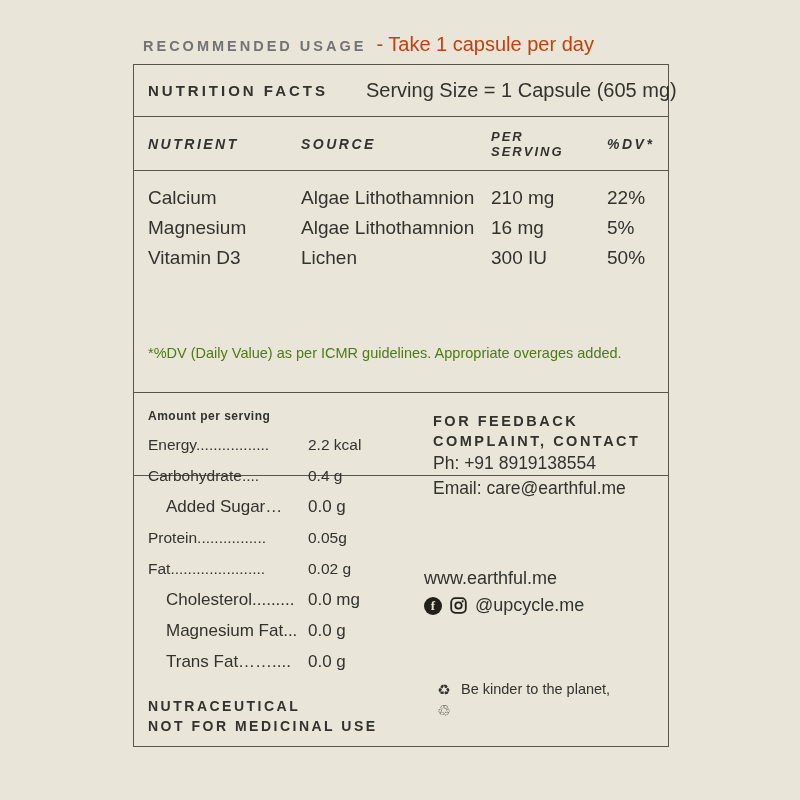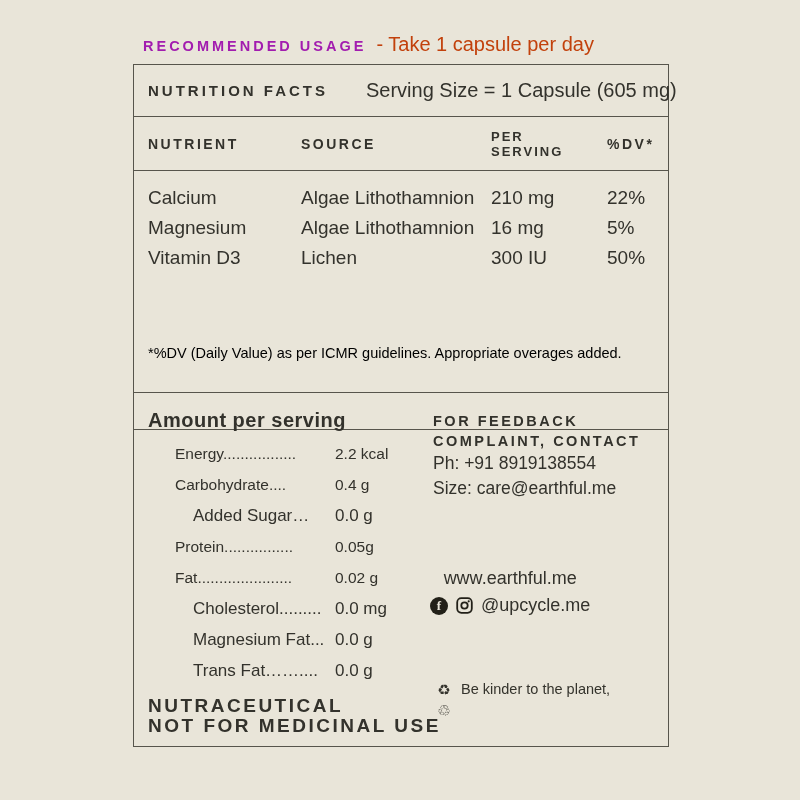--- a/index.html
+++ b/index.html
@@ -4,54 +4,54 @@
 <style>
   html,body{margin:0;padding:0;}
   .canvas{
     position:relative;width:800px;height:800px;
     background:#e9e5d9;color:#33322c;
     font-family:"Liberation Sans","DejaVu Sans",sans-serif;
     overflow:hidden;
   }
   
   .usage{position:absolute;left:143px;top:33px;display:flex;align-items:baseline;gap:10px;white-space:nowrap;}
-  .usage .lbl{font-size:14.5px;font-weight:bold;letter-spacing:3px;color:#a21caf;}
+  .usage .lbl{font-size:14.5px;font-weight:bold;letter-spacing:3px;color:#737373;}
   .usage .val{font-size:20px;color:#c2410c;}
   
   .box{position:absolute;border:1.5px solid #57554c;box-sizing:border-box;background:transparent;}
-  .box1{left:133px;top:64px;width:536px;height:366px;}
+  .box1{left:133px;top:64px;width:536px;height:412px;}
   .row-serving{
     display:flex;align-items:center;gap:38px;height:52px;
     border-bottom:1.5px solid #57554c;padding:0 14px;box-sizing:border-box;
   }
   .row-serving .nf{font-size:15px;font-weight:bold;letter-spacing:3px;white-space:nowrap;}
   .row-serving .ss{font-size:20px;white-space:nowrap;}
   .grid{display:grid;grid-template-columns:153px 190px 116px 1fr;padding:0 14px;box-sizing:border-box;align-items:center;}
   .row-headers{
     height:54px;border-bottom:1.5px solid #57554c;
-    font-size:14px;font-weight:bold;letter-spacing:2.5px;
+    font-size:14px;font-weight:bold;letter-spacing:2.5px;font-style:italic;
   }
   .row-headers .two-line{font-size:13px;line-height:15px;letter-spacing:2px;}
   .facts-rows{padding-top:12px;}
   .fact-row{height:30px;font-size:19px;}
-  .footnote{position:absolute;left:14px;top:280px;font-size:14.5px;color:#000000;white-space:nowrap;}
+  .footnote{position:absolute;left:14px;top:280px;font-size:14.5px;color:#4d7c0f;white-space:nowrap;}
   
   .box2{left:133px;top:392px;width:536px;height:355px;}
   .amounts{position:absolute;left:14px;top:16px;width:280px;}
-  .amounts .head{font-size:20px;font-weight:bold;letter-spacing:0.5px;margin-bottom:6px;}
-  .a-row{display:flex;height:31px;align-items:center;font-size:15.5px;margin-left:27px;}
+  .amounts .head{font-size:12px;font-weight:bold;letter-spacing:0.5px;margin-bottom:6px;}
+  .a-row{display:flex;height:31px;align-items:center;font-size:15.5px;}
   .a-row .a-lbl{width:160px;white-space:nowrap;}
   .a-row.indent{font-size:17px;}
   .a-row.indent .a-lbl{padding-left:18px;width:142px;}
   .a-row .a-val{white-space:nowrap;}
-  .disclaimer{position:absolute;left:14px;bottom:10px;font-size:19px;font-weight:bold;letter-spacing:2.5px;line-height:20px;white-space:nowrap;}
+  .disclaimer{position:absolute;left:14px;bottom:10px;font-size:14px;font-weight:bold;letter-spacing:2.5px;line-height:20px;white-space:nowrap;}
   .contact{position:absolute;left:299px;top:18px;}
   .contact .head{font-size:14.5px;font-weight:bold;letter-spacing:2.5px;line-height:20px;white-space:nowrap;}
   .contact .line{font-size:17.5px;line-height:25px;white-space:nowrap;}
-  .webblock{position:absolute;left:296px;top:172px;text-align:center;}
+  .webblock{position:absolute;left:290px;top:172px;}
   .webblock .site{font-size:18px;line-height:26px;}
   .social{display:flex;align-items:center;gap:8px;margin-top:4px;}
   .fb{width:18px;height:18px;border-radius:50%;background:#222018;color:#e9e5d9;
       display:flex;align-items:center;justify-content:center;
       font-size:13px;font-weight:bold;font-family:"Liberation Serif",serif;}
   .ig svg{display:block;}
   .handle{font-size:18px;}
   .eco{position:absolute;left:299px;top:286px;display:grid;grid-template-columns:22px 1fr;column-gap:6px;font-size:14.5px;line-height:21px;color:#34332c;}
   .eco .glyph{font-size:15px;text-align:center;line-height:21px;}
   .nowrap{white-space:nowrap;}
@@ -150,21 +150,21 @@
       <div>NUTRACEUTICAL</div>
       <div>NOT FOR MEDICINAL USE</div>
     </div>
 
     <div class="contact">
       <div class="head">
         <div>FOR FEEDBACK</div>
         <div>COMPLAINT, CONTACT</div>
       </div>
       <div class="line">Ph: +91 8919138554</div>
-      <div class="line">Size: care@earthful.me</div>
+      <div class="line">Email: care@earthful.me</div>
     </div>
 
     <div class="webblock">
       <div class="site">www.earthful.me</div>
       <div class="social">
         <span class="fb">f</span>
         <span class="ig">
           <svg width="17" height="17" viewBox="0 0 17 17">
             <rect x="1.2" y="1.2" width="14.6" height="14.6" rx="4.2" fill="none" stroke="#222018" stroke-width="1.8"></rect>
             <circle cx="8.5" cy="8.5" r="3.2" fill="none" stroke="#222018" stroke-width="1.8"></circle>

